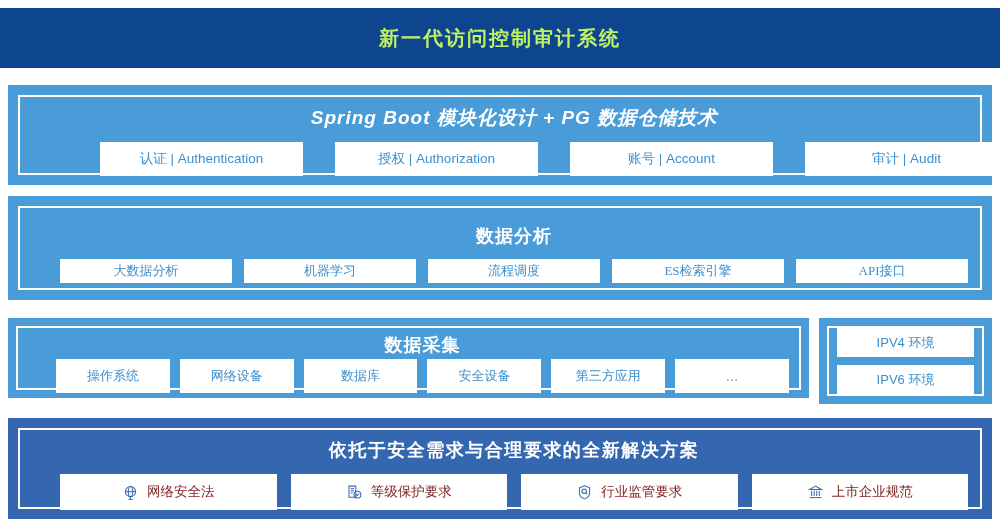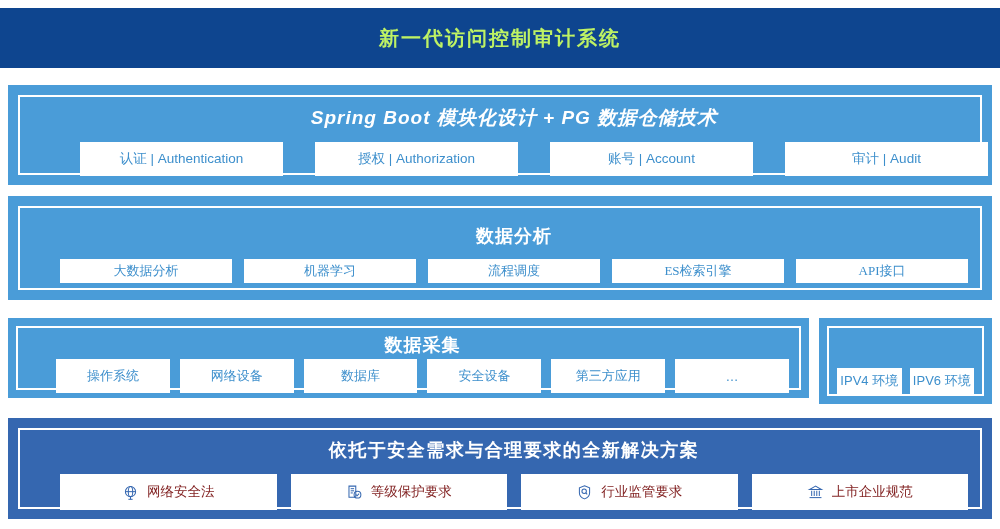--- a/index.html
+++ b/index.html
@@ -48,21 +48,20 @@
   .panel-inner {
     position: absolute;
     left: 10px;
     top: 10px;
     right: 10px;
     bottom: 10px;
     border: 2px solid #ffffff;
     box-sizing: border-box;
     display: flex;
     flex-direction: column;
-    align-items: center;
     padding-left: 28px;
   }
   .panel-title {
     color: #ffffff;
     font-size: 18px;
     font-weight: bold;
     text-align: center;
     letter-spacing: 1px;
   }
   .panel-title.italic {
@@ -145,24 +144,24 @@
     width: 173px;
     height: 86px;
     background: #4A9CD8;
   }
   #panel-ipv .ipv-inner {
     position: absolute;
     left: 8px; top: 8px; right: 8px; bottom: 8px;
     border: 2px solid #ffffff;
     box-sizing: border-box;
     display: flex;
+    flex-direction: column;
     justify-content: center;
     gap: 8px;
     padding: 0 8px;
-    align-items: flex-end;
   }
   #panel-ipv .card { height: 26px; font-size: 13px; }
 
   
   #panel-compliance {
     left: 8px;
     top: 418px;
     width: 984px;
     height: 101px;
     background: #3567B0;

